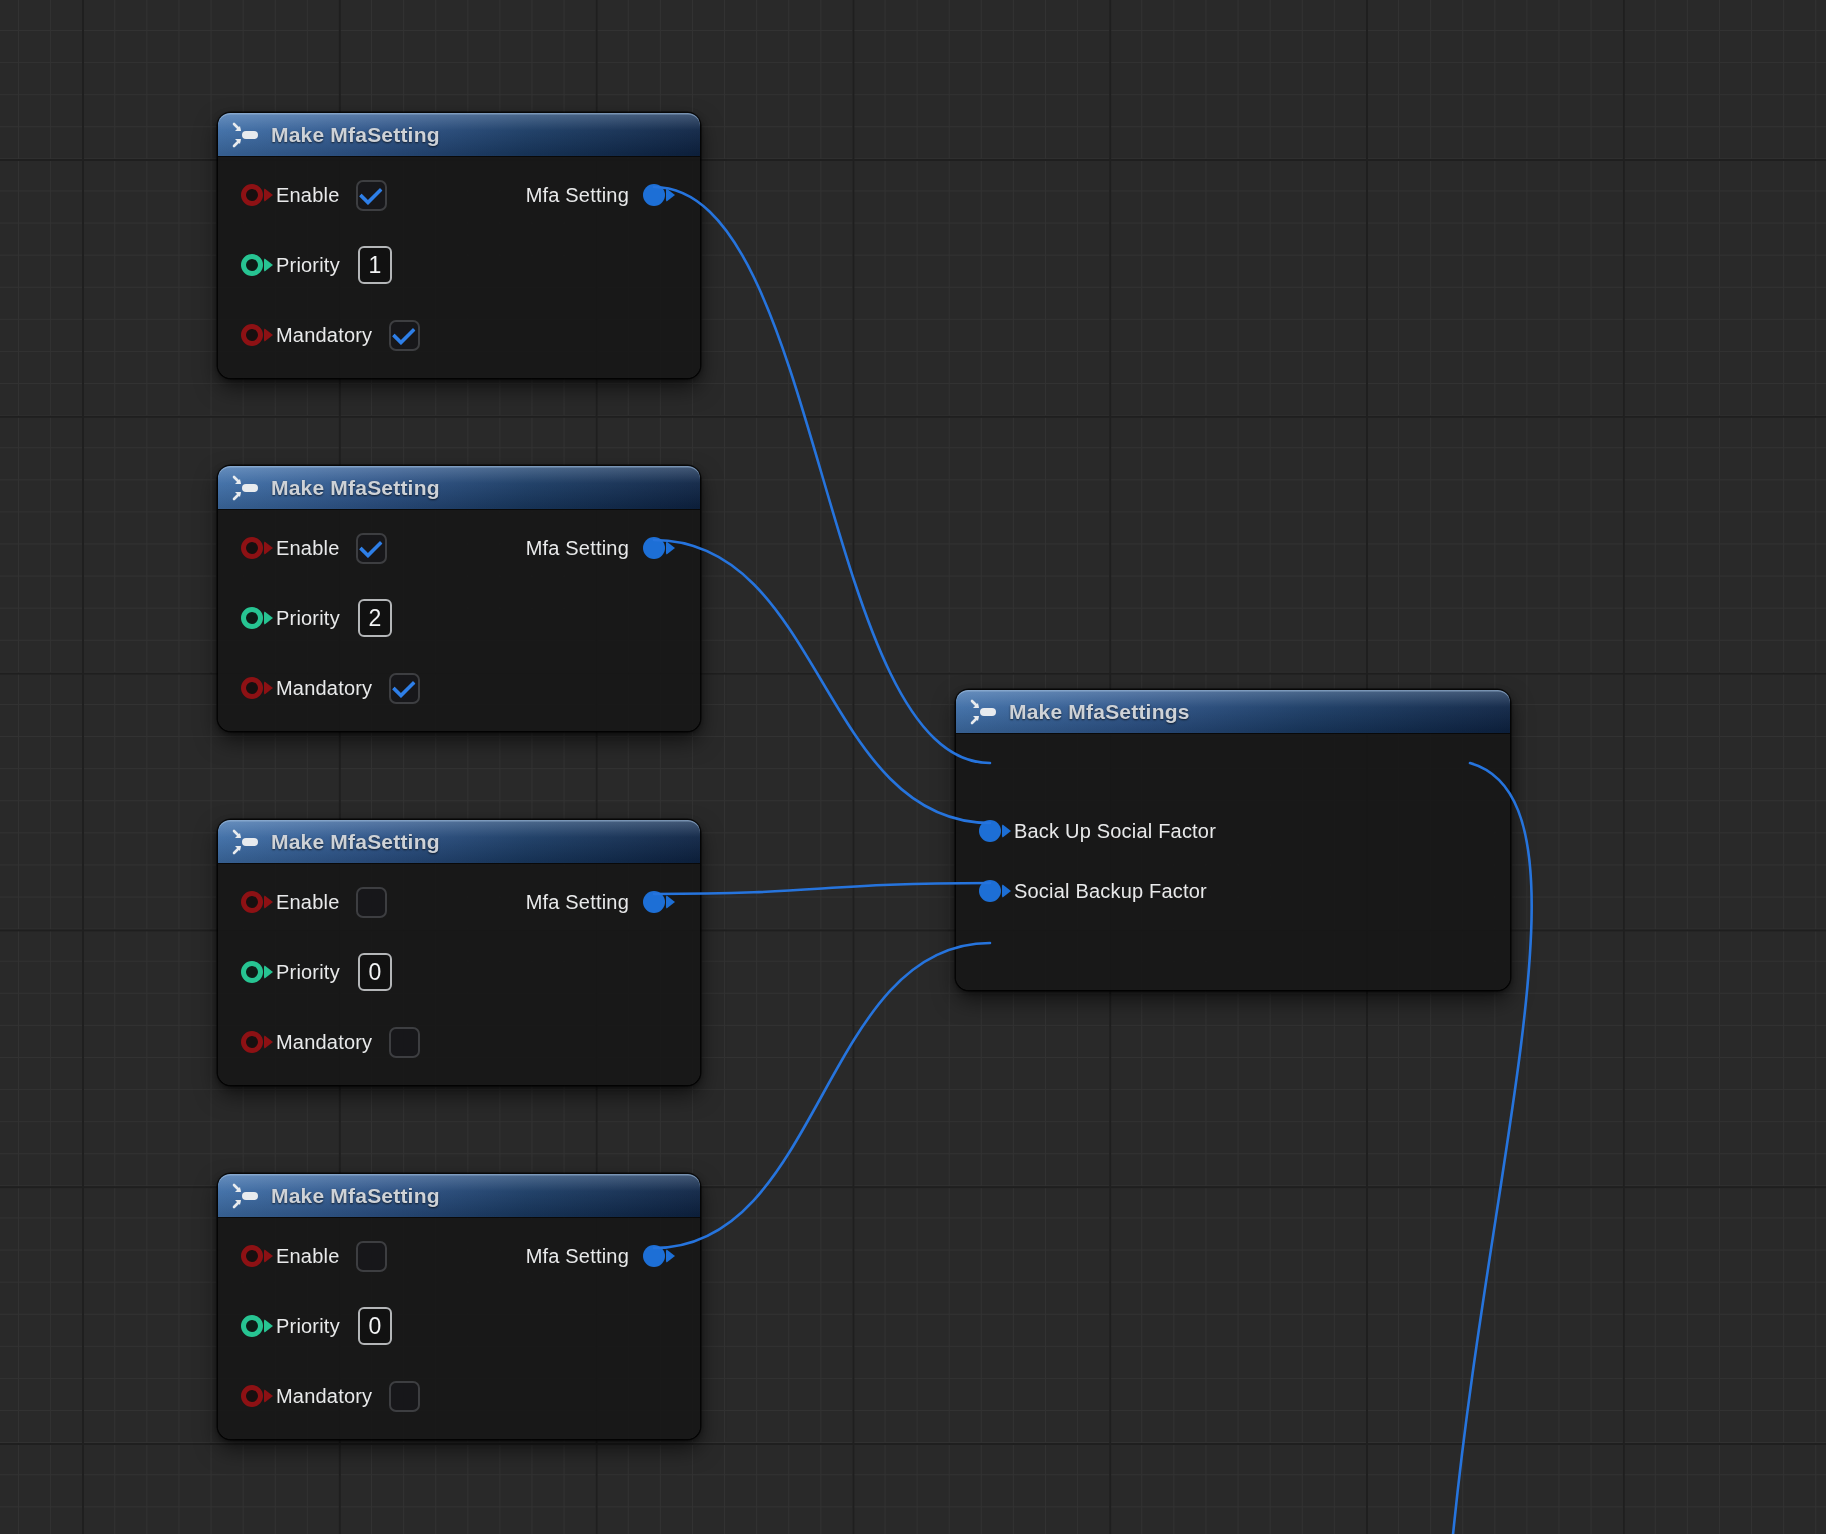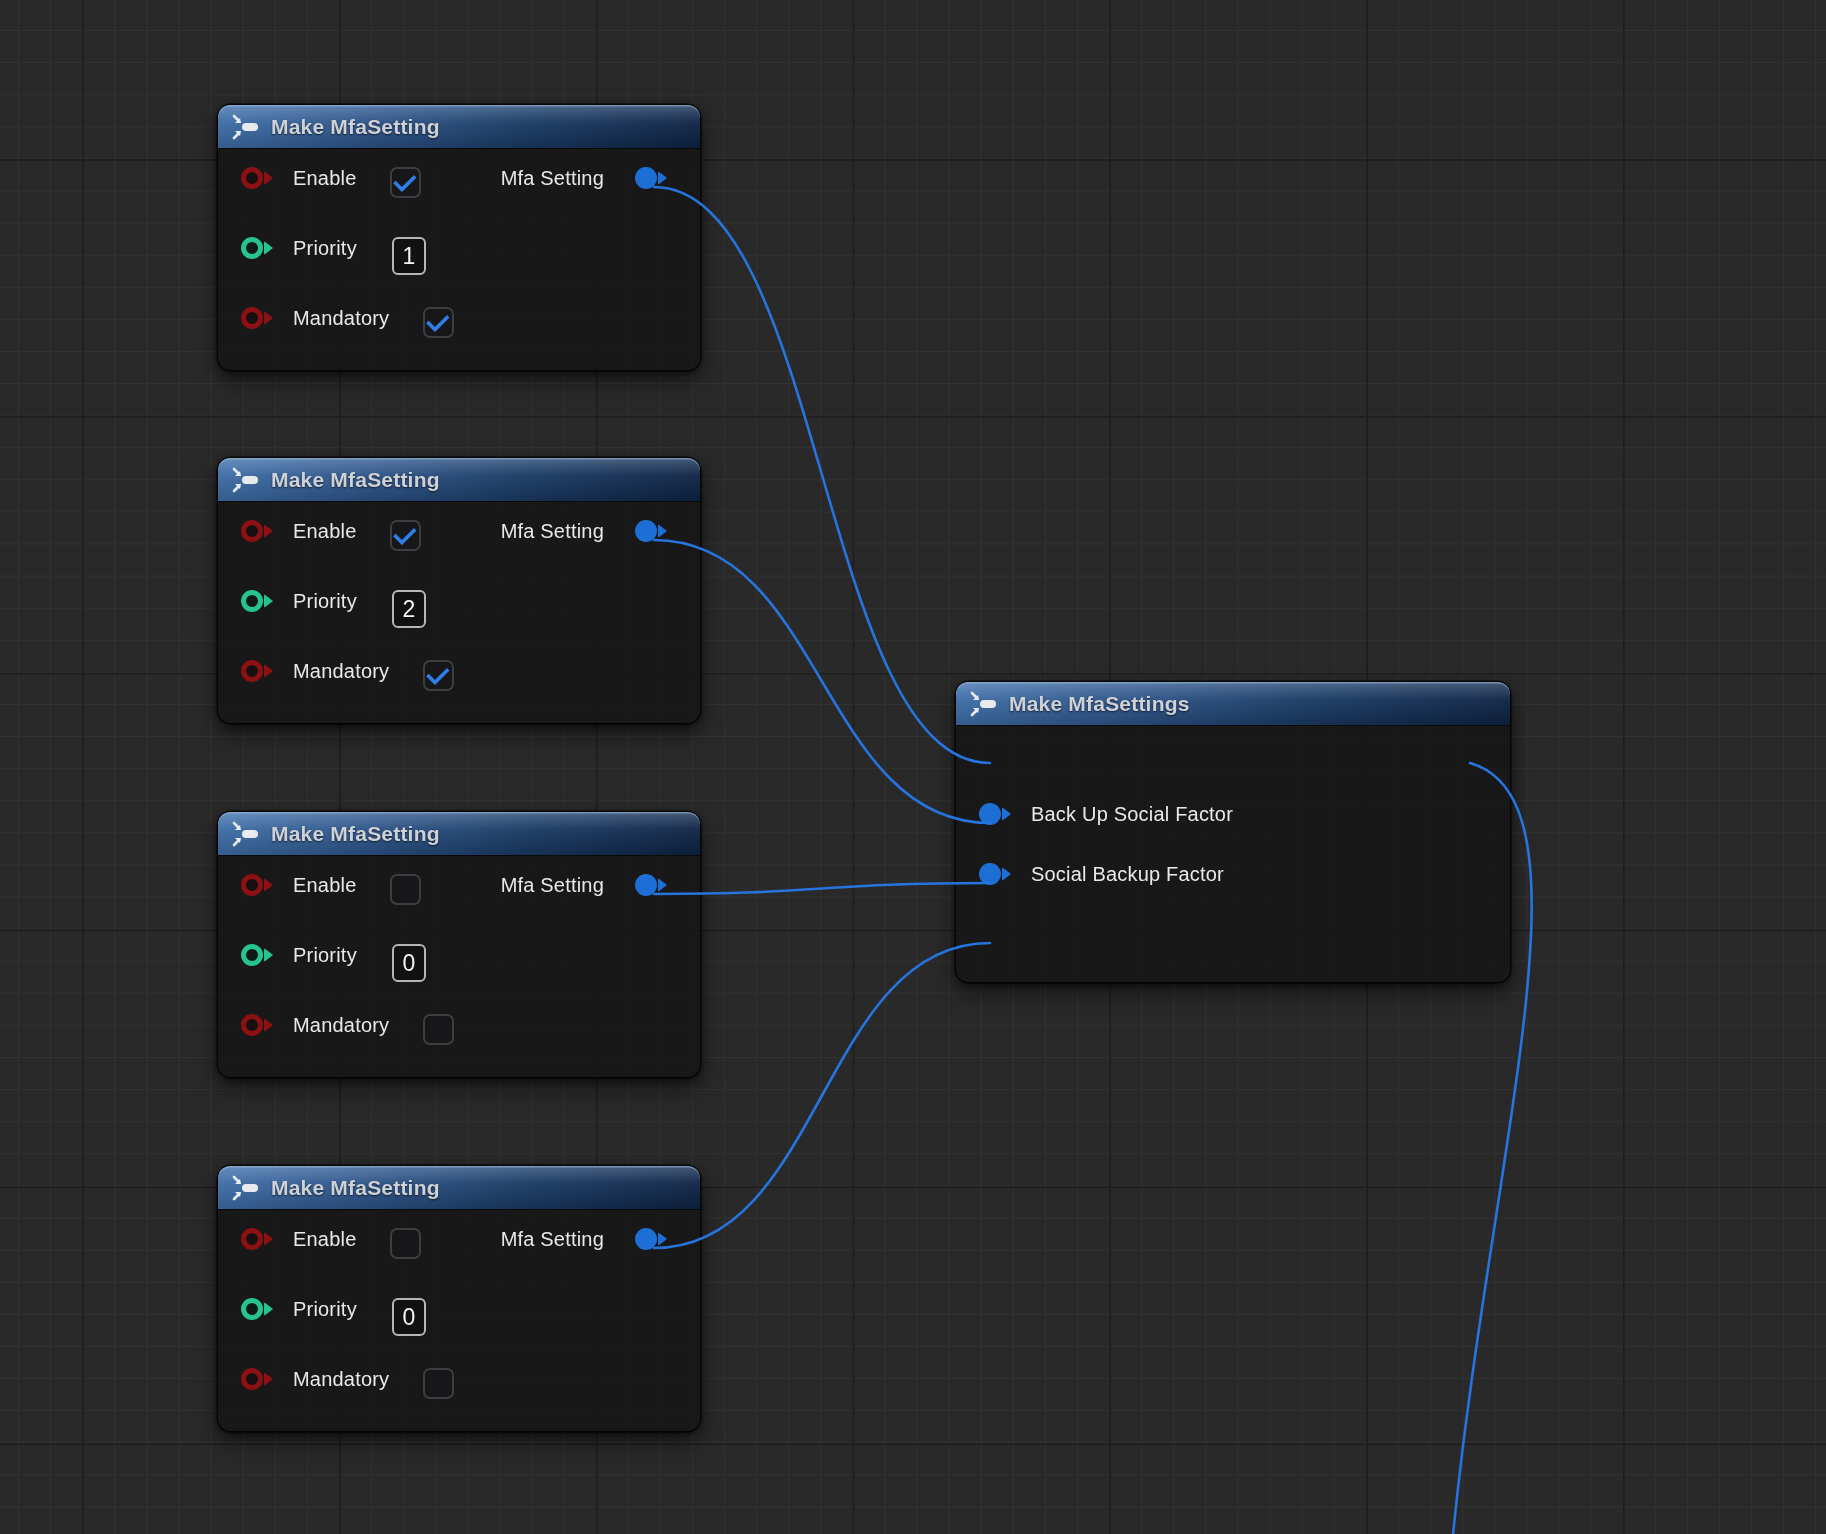--- a/index.html
+++ b/index.html
@@ -16,33 +16,33 @@
       linear-gradient(to bottom, #323232 1px, transparent 1px);
     background-size:256.8px 256.8px,256.8px 256.8px,32.1px 32.1px,32.1px 32.1px;
     background-position:82px 0, 0 159px, 18px 0, 0 30px;}
 
   
   #wires{position:absolute;inset:0;z-index:5;pointer-events:none;}
 
   
   .node{position:absolute;z-index:2;border-radius:13px;
     background:rgba(23,23,23,0.94);
-    box-shadow:0 10px 22px rgba(0,0,0,0.55), 0 2px 6px rgba(0,0,0,0.6), 0 0 0 1.5px rgba(5,5,5,0.85);}
+    box-shadow:0 10px 22px rgba(0,0,0,0.55), 0 2px 6px rgba(0,0,0,0.6), 0 0 0 1.5px rgba(5,5,5,0.85);margin-top:8px;}
   .header{position:absolute;left:0;top:0;right:0;height:43px;
     border-radius:12px 12px 0 0;
     display:flex;align-items:center;padding-left:13px;box-sizing:border-box;
     background:
       linear-gradient(to bottom, rgba(210,230,255,0.28), rgba(210,230,255,0.05) 40%, rgba(0,0,0,0.12) 95%),
       linear-gradient(105deg, #3f6ea6 0%, #2c5184 34%, #1a3a62 64%, #0e2342 100%);
     box-shadow:inset 0 1.5px 0 rgba(160,190,220,0.55), 0 1px 0 rgba(0,0,0,0.6);}
   .nicon{width:30px;height:26px;margin-right:10px;flex:none;display:block;}
   .ntitle{font-size:21px;font-weight:700;color:#ced2d7;letter-spacing:.2px;
     text-shadow:0 1px 2px rgba(0,0,0,0.65);white-space:nowrap;}
 
-  .row{position:absolute;left:0;right:8px;height:40px;display:flex;align-items:flex-start;box-sizing:border-box;gap:17px;}
+  .row{position:absolute;left:0;right:0;height:40px;display:flex;align-items:center;box-sizing:border-box;}
   .row.in{justify-content:flex-start;padding-left:23px;}
   .row.out{justify-content:flex-end;padding-right:35px;}
   .node.wide .row.out{padding-right:29px;}
 
   .plabel{font-size:20px;color:#e8e9ea;white-space:nowrap;letter-spacing:.2px;}
   .row.in .plabel{margin-left:13px;}
   .row.out .plabel{margin-right:14px;}
 
   
   .pin{position:relative;width:22px;height:22px;flex:none;}

